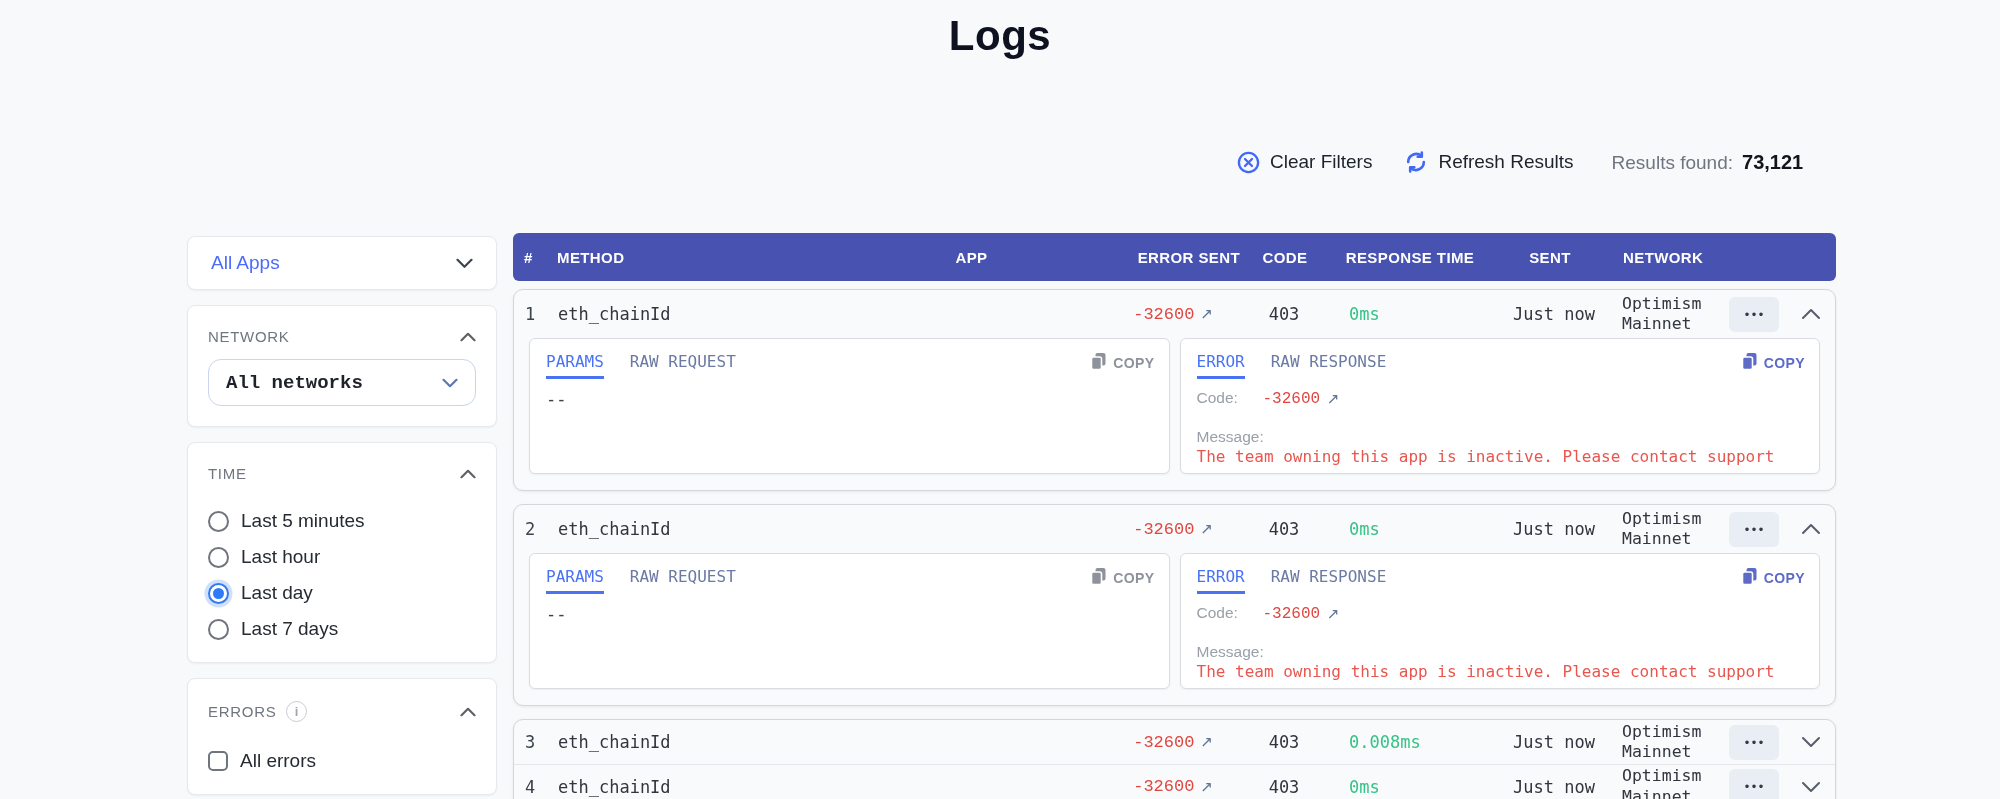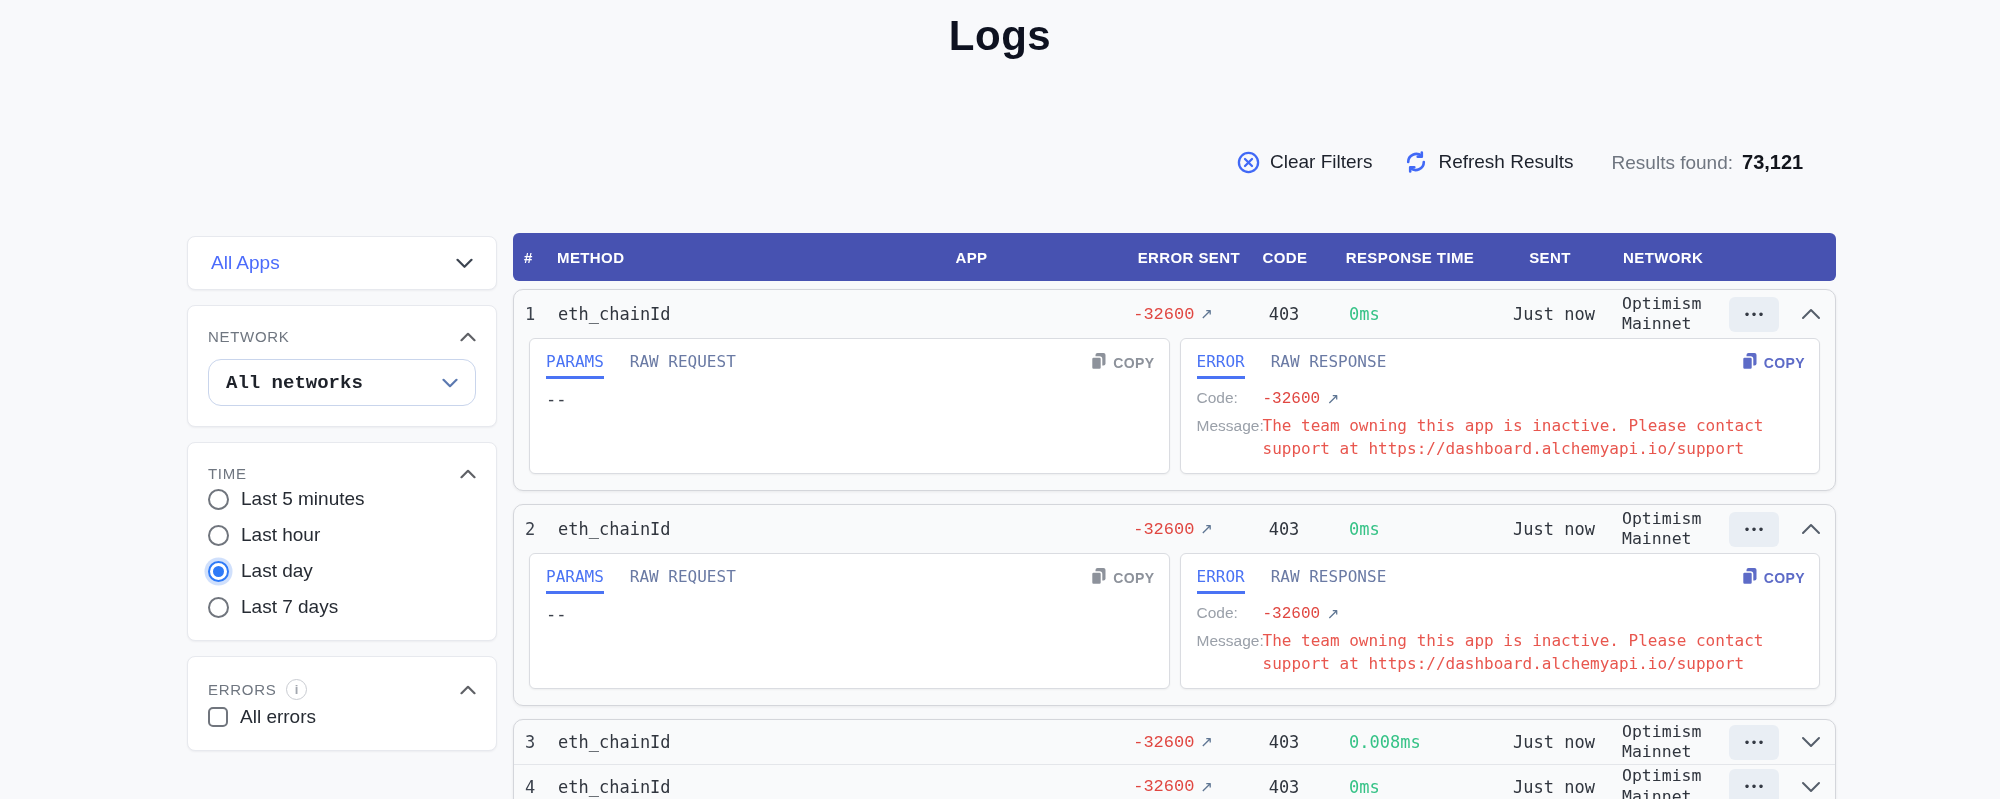--- a/index.html
+++ b/index.html
@@ -52,21 +52,21 @@
   .sec-head-left { display:flex; align-items:center; gap:10px; }
   .chev { color:#5f6166; display:inline-flex; }
   .select-box {
     margin-top:14px; height:47px;
     border:1px solid #c9d5ec; border-radius:13px;
     display:flex; align-items:center; justify-content:space-between;
     padding:0 17px; cursor:pointer;
     font-weight:700; font-size:19px; color:#1e222a;font-family:Liberation Mono, monospace;
   }
   .select-box .chev { color:#5b79b0; }
-  .option-list { margin-top:4px; display:flex; flex-direction:column; gap:10px; }
+  .option-list { margin-top:26px; display:flex; flex-direction:column; gap:10px; }
   .option-row { display:flex; align-items:center; gap:12px; font-size:19px; color:#262b33; cursor:pointer; height:26px; }
   .radio {
     width:21px; height:21px; border-radius:50%;
     border:2px solid #70757d; background:#fff; flex-shrink:0;
     display:flex; align-items:center; justify-content:center;
   }
   .radio.checked {
     border-color:#2e7af7;
     box-shadow:0 0 0 3.5px rgba(66,133,244,.25);
   }
@@ -156,21 +156,21 @@
     display:flex; align-items:center; gap:6px;
     background:none; border:none; cursor:pointer;
     font-family:"Liberation Sans", sans-serif;
     font-size:14px; font-weight:700; letter-spacing:.4px;
   }
   .copy-btn.gray { color:#8d929b; }
   .copy-btn.blue { color:#5d6bc7; }
   .panel-body { padding:14px 16px 0; font-family:"DejaVu Sans Mono", monospace; font-size:16px; }
   .mono-dark { color:#3c414b; font-size:17px; }
   .kv { display:flex; align-items:baseline; }
-  .kv + .kv { margin-top:7px; }
+  .kv + .kv { margin-top:20px;flex-direction:column; }
   .kv-label {
     width:66px; flex-shrink:0;
     font-family:"Liberation Sans", sans-serif;
     font-size:15.5px; color:#9aa0a9;
   }
   .kv-val { display:flex; align-items:center; gap:7px; }
   .kv-msg { line-height:1.42; }
 </style>
 </head>
 <body>

